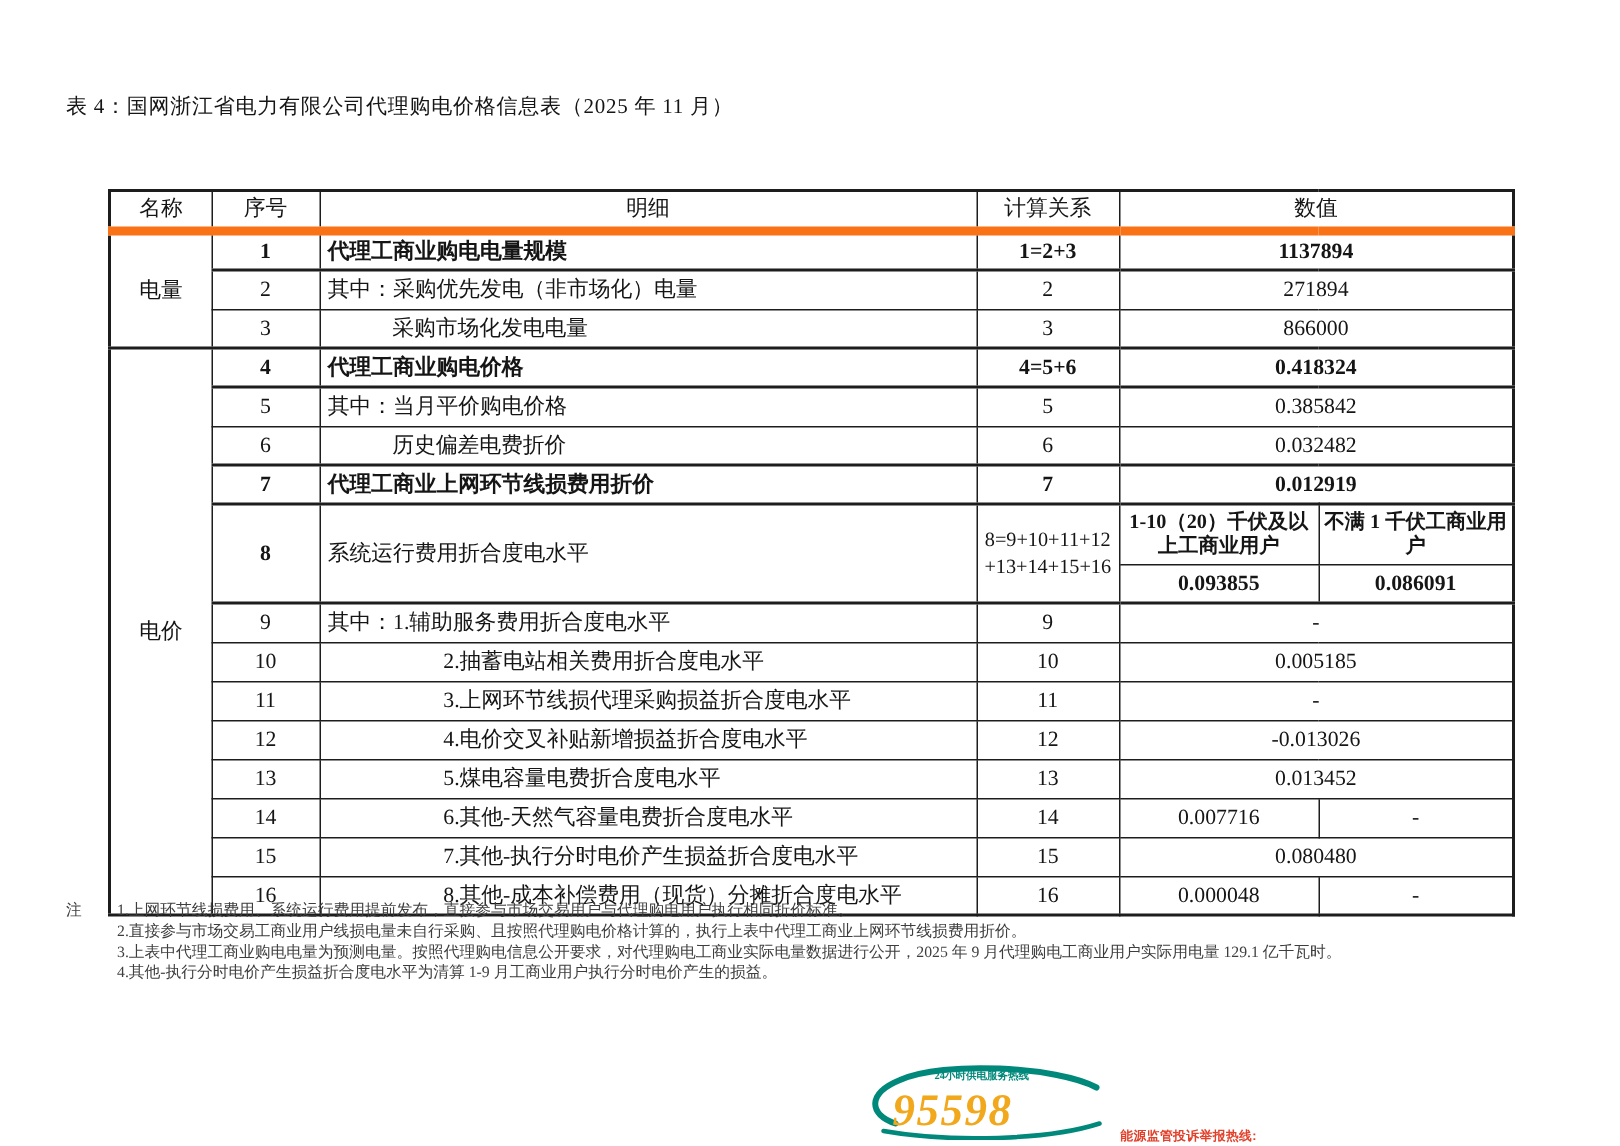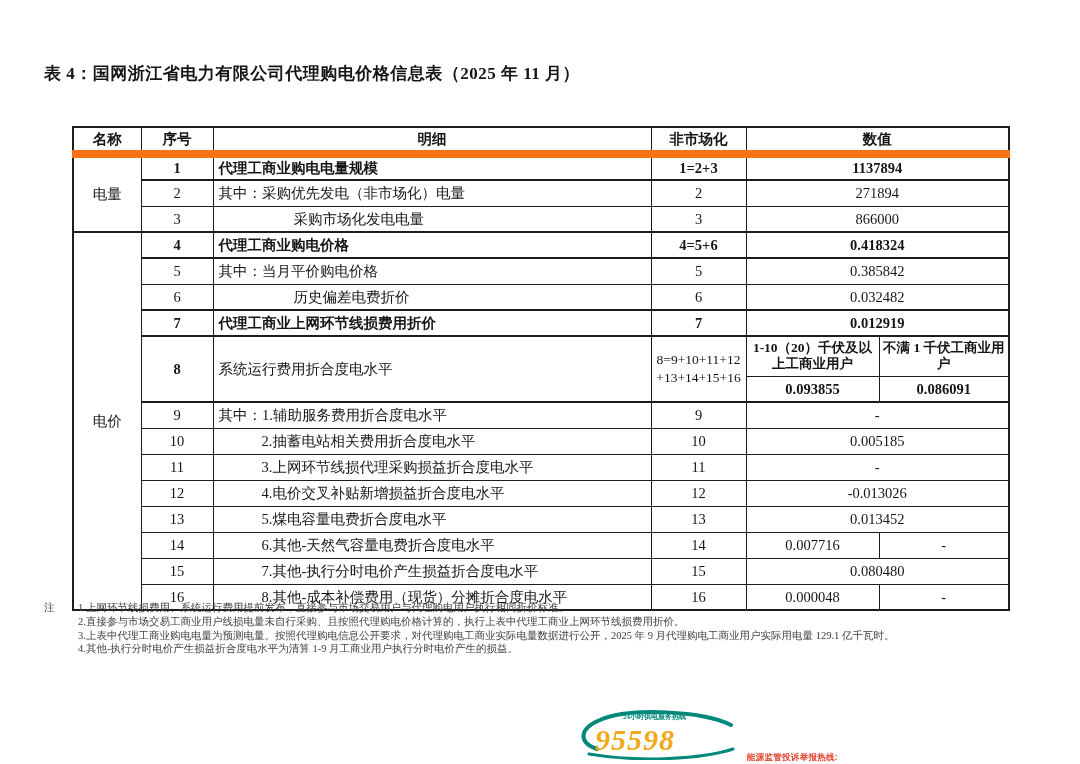--- a/index.html
+++ b/index.html
@@ -2,38 +2,38 @@
 <html><head>
 <meta charset="utf-8">
 <style>
   * { margin:0; padding:0; box-sizing:border-box; }
   html,body { background:#fff; }
   .page {
     position:relative; width:1080px; height:764px; background:#ffffff;
     font-family:"Liberation Serif","DejaVu Serif",serif; color:#111; overflow:hidden;
   }
   .title {
-    position:absolute; left:44px; top:62px; font-size:17px; font-weight:bold;
+    position:absolute; left:44px; top:62px; font-size:14px; font-weight:normal;
     letter-spacing:0.5px; color:#151515;text-align:center;
   }
   .unit-line {
     position:absolute; right:72px; top:100px; font-size:15px; font-weight:bold; color:#151515;
   }
   .tbl-wrap { position:absolute; left:72px; top:126px; }
   table { border-collapse:collapse; table-layout:fixed; width:936px; border:2px solid #1d1d1d; }
   col.c-name{width:68px} col.c-seq{width:72px} col.c-detail{width:438px}
   col.c-calc{width:95px} col.c-v1{width:133px} col.c-v2{width:130px}
   td {
     border:1px solid #1d1d1d; text-align:center; vertical-align:middle;
     font-size:14.5px; padding:1px 3px; line-height:1.25; height:26px; color:#151515;
   }
-  tr.hdr td { font-weight:bold; border-bottom:8px solid #f97316; height:27px;margin-top:12px; }
+  tr.hdr td { font-weight:normal; border-bottom:6px solid #f97316; height:27px;margin-top:12px; }
   td.detail { text-align:left; padding-left:5px; }
-  td.ind1 { padding-left:80px;margin-left:43px; }
-  td.ind2 { padding-left:48px; }
+  td.ind1 { padding-left:48px;margin-left:43px; }
+  td.ind2 { padding-left:82px; }
   .bold { font-weight:bold; }
   tr.thick td { border-top:2px solid #1d1d1d; border-bottom:2px solid #1d1d1d; }
   td.bb2 { border-bottom:2px solid #1d1d1d; }
   tr.r8a td { height:40px; }
   td.subhdr { font-weight:bold; font-size:13.5px; line-height:1.2; padding:1px 2px; }
   td.calc8 { font-weight:normal; font-size:13.5px; word-break:break-all; line-height:1.3; }
   .notes {
     position:absolute; left:44px; top:601px; width:1000px; display:flex;
     font-size:10.5px; color:#3e3e3e; line-height:13.8px;
   }
@@ -76,21 +76,21 @@
           <col class="c-detail">
         <col class="c-calc">
           <col class="c-v1">
           <col class="c-v2">
       </colgroup>
       <tbody>
         <tr class="hdr">
           <td>名称</td>
           <td>序号</td>
           <td>明细</td>
-          <td>非市场化</td>
+          <td>计算关系</td>
           <td colspan="2">数值</td>
         </tr>
 
         <tr class="thick">
           <td rowspan="3">电量</td>
           <td class="bold">1</td>
           <td class="detail bold">代理工商业购电电量规模</td>
           <td class="bold">1=2+3</td>
           <td colspan="2" class="bold">1137894</td>
         </tr>

